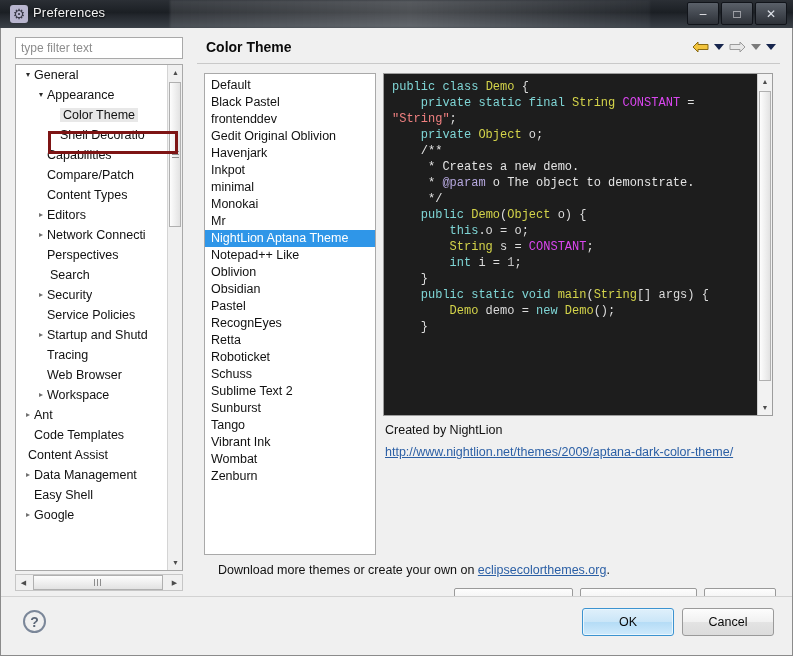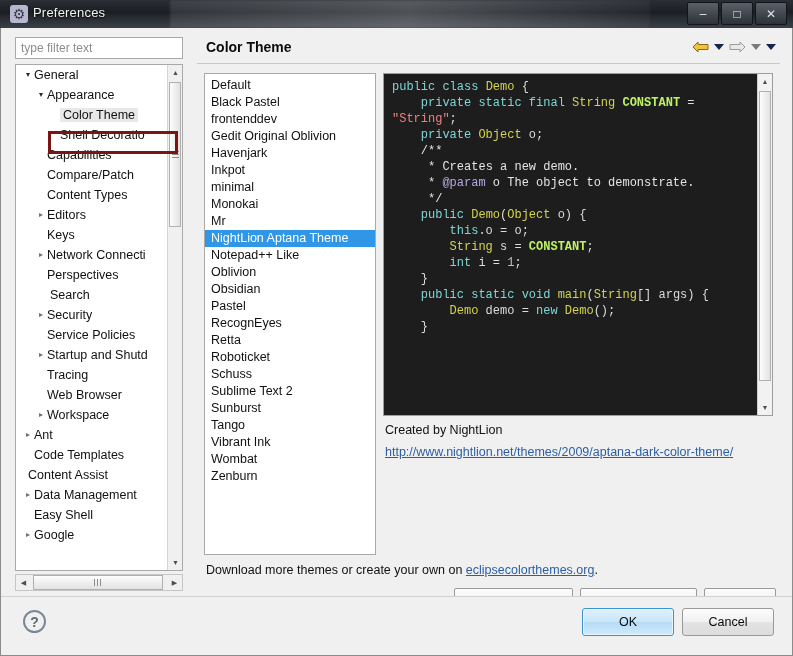--- a/index.html
+++ b/index.html
@@ -158,40 +158,40 @@
   .code{
     position:absolute;left:0;top:5px;width:374px;height:338px;
     font-family:"Liberation Mono","DejaVu Sans Mono",monospace;
     font-size:12px;line-height:16px;
     color:#dcdcdc;white-space:pre;padding-left:8px;box-sizing:border-box;
     overflow:hidden;
   }
   .code .kw{color:#7fd6d6;}
   .code .cls{color:#d4d44a;}
   .code .str{color:#f08080;}
-  .code .cst{color:#bef264;font-weight:bold;}
+  .code .cst{color:#d946ef;}
   .code .cmt{color:#e4e4e4;}
   .code .tag{color:#b7a9e0;}
   .code .num{color:#c0c0c0;}
   .code .pl{color:#dcdcdc;}
   .code-scroll{
     position:absolute;right:0;top:0;width:15px;height:100%;
     background:#f2f2f2;border-left:1px solid #cfcfcf;box-sizing:border-box;
   }
   
   .created{
     position:absolute;left:188px;top:391px;font-size:12.5px;color:#111;
   }
   .theme-link{
     position:absolute;left:188px;top:413px;font-size:12.5px;
     color:#2b5fa5;text-decoration:underline;
   }
   
   .download{
-    position:absolute;left:9px;top:531px;font-size:12.5px;color:#111;text-align:center;
+    position:absolute;left:21px;top:531px;font-size:12.5px;color:#111;text-align:center;
   }
   .download a{color:#2b5fa5;text-decoration:underline;}
   
   .actions{position:absolute;left:0;top:556px;width:583px;display:flex;justify-content:flex-end;gap:7px;padding-right:4px;box-sizing:border-box;}
   .btn{
     height:26px;min-width:72px;padding:0 11px;
     background:linear-gradient(to bottom,#fdfdfd 0%,#f1f1f1 48%,#e3e3e3 52%,#dcdcdc 100%);
     border:1px solid #9a9a9a;border-radius:2px;
     font-size:12.5px;color:#111;
     display:flex;align-items:center;justify-content:center;
@@ -275,24 +275,20 @@
             <span class="arrow"></span>
             <span class="lbl">Compare/Patch</span>
           </div>
           <div class="tree-item" style="padding-left: 19px;">
             <span class="arrow"></span>
             <span class="lbl">Content Types</span>
           </div>
           <div class="tree-item" style="padding-left: 19px;">
             <span class="arrow">▸</span>
             <span class="lbl">Editors</span>
-          </div>
-          <div class="tree-item" style="padding-left: 19px;">
-            <span class="arrow"></span>
-            <span class="lbl">Keys</span>
           </div>
           <div class="tree-item" style="padding-left: 19px;">
             <span class="arrow">▸</span>
             <span class="lbl">Network Connecti</span>
           </div>
           <div class="tree-item" style="padding-left: 19px;">
             <span class="arrow"></span>
             <span class="lbl">Perspectives</span>
           </div>
           <div class="tree-item" style="padding-left: 22px;">

